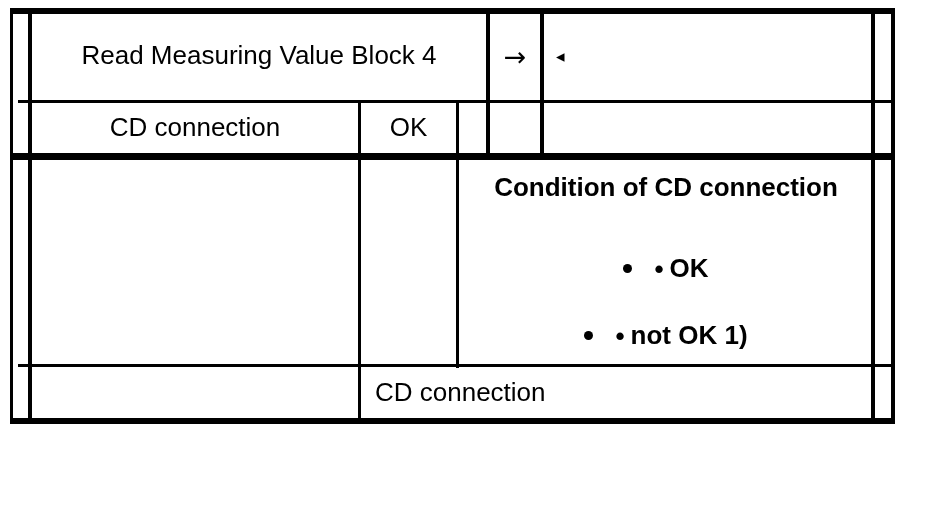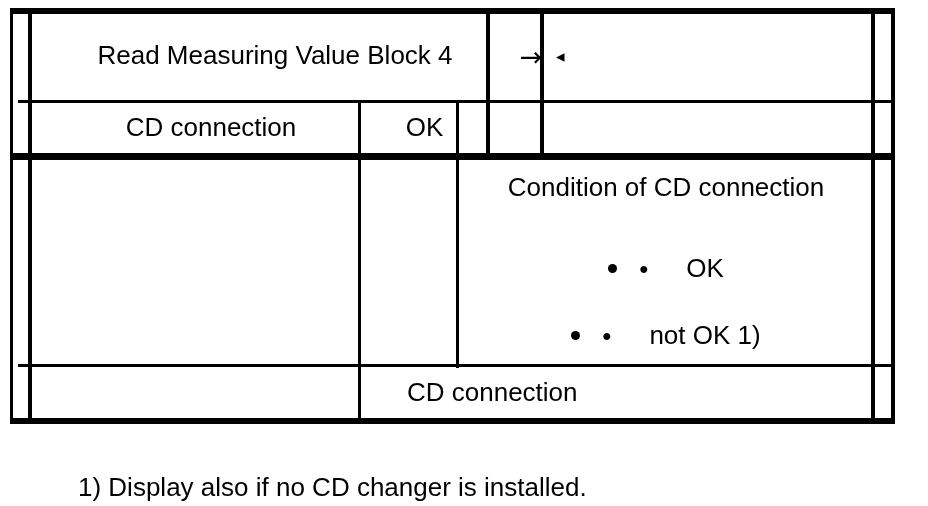--- a/index.html
+++ b/index.html
@@ -45,21 +45,21 @@
     box-sizing: border-box;
     display: flex;
     align-items: center;
     font-size: 26px;
     line-height: 1.05;
     white-space: nowrap;
   }
   .cell.ctr { justify-content: center; }
   .cell.lft { justify-content: flex-start; }
 
-  .txt { display: inline-block; margin-left: 32px; }
+  .txt { display: inline-block; }
 
   
   .arrow-glyph {
     font-size: 27px;
     font-family: "DejaVu Sans", sans-serif;
     line-height: 1;
   }
 
   .tri-marker {
     display: inline-block;
@@ -71,20 +71,21 @@
   }
 
   
   .cond-block {
     position: absolute;
     left: 460px;
     top: 160px;
     width: 412px;
     height: 202px;
     box-sizing: border-box;
+    font-weight: bold;
   }
   .cond-title {
     position: absolute;
     left: 0;
     top: 12px;
     width: 412px;
     text-align: center;
     font-size: 26px;
     white-space: nowrap;
   }
@@ -213,15 +214,14 @@
       <span class="txt">OK</span>
     </div>
 
     <div class="bullet-row b2">
       <span class="big-dot"></span>
       <span class="sm-dot">•</span>
       <span class="txt">not OK 1)</span>
     </div>
   </div>
 
-  <div class="footnote">1) Display also if no CD changer is installed.</div>
 
 </div>
 
 </body></html>

